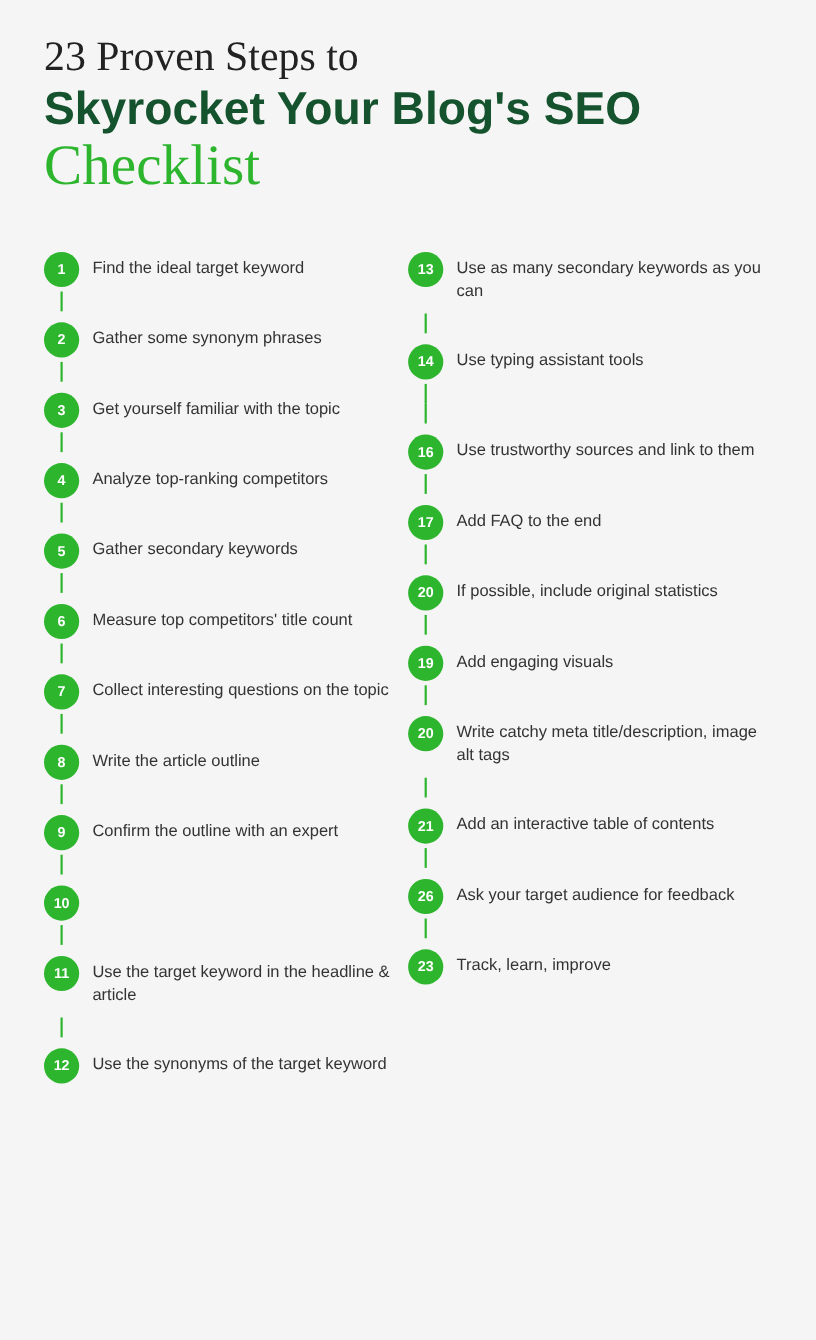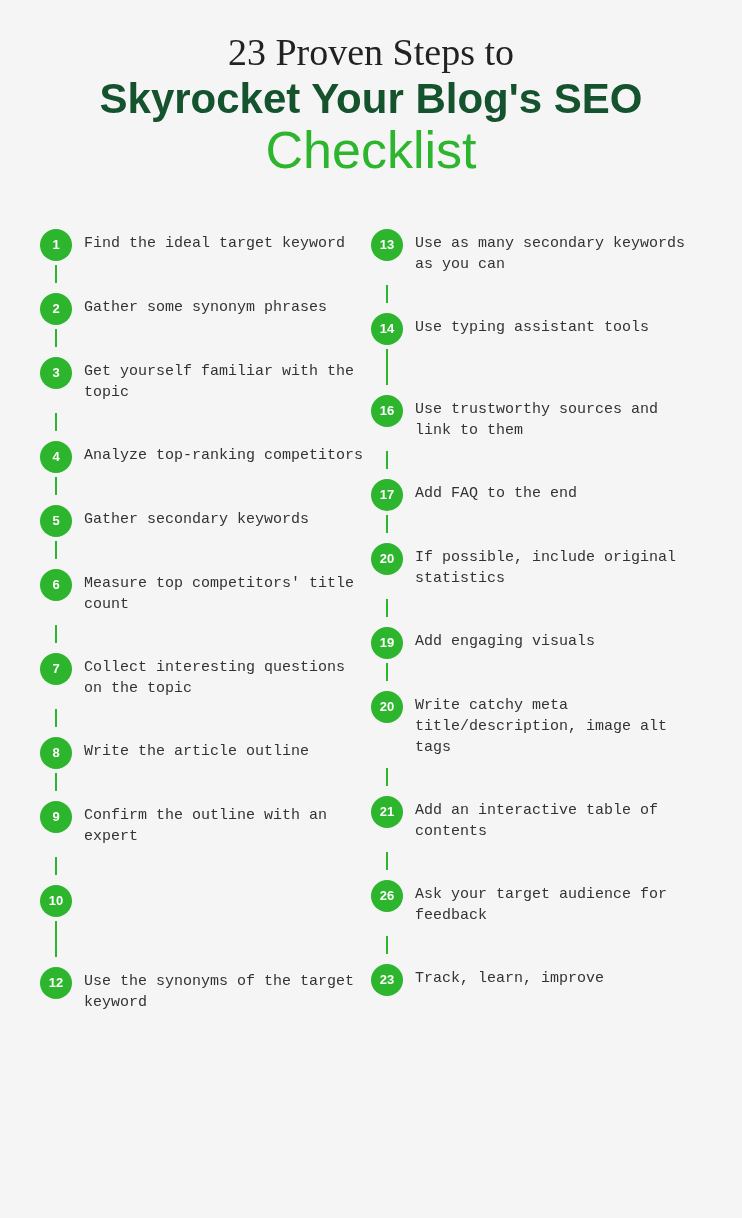--- a/index.html
+++ b/index.html
@@ -14,21 +14,20 @@
     }
 
     .page-container {
       width: 742px;
       background: #f5f5f5;
       padding: 30px 40px 50px 40px;
     }
 
     
     .header {
-      text-align: center;
       margin-bottom: 40px;
     }
 
     .header-line1 {
       font-size: 38px;
       font-weight: 400;
       color: #222;
       font-family: Georgia, serif;
       line-height: 1.2;
     }
@@ -36,21 +35,21 @@
     .header-line2 {
       font-size: 42px;
       font-weight: 900;
       color: #14532d;
       font-family: Liberation Sans, sans-serif;
       line-height: 1.1;
     }
 
     .header-cursive {
       font-size: 52px;
-      font-family: Liberation Sans, sans-serif;
+      font-family: Liberation Serif, serif;
       color: #2db52d;
       font-weight: 400;
       line-height: 1.1;
       display: block;
     }
 
     
     .checklist-container {
       display: grid;
       grid-template-columns: 1fr 1fr;
@@ -74,21 +73,21 @@
       font-family: Arial, sans-serif;
       display: flex;
       align-items: center;
       justify-content: center;
       flex-shrink: 0;
     }
 
     .item-text {
       font-size: 15px;
       color: #333;
-      font-family: Liberation Mono, monospace;
+      font-family: Liberation Sans, sans-serif;
       line-height: 1.4;
       padding-top: 6px;
       padding-bottom: 6px;
       flex: 1;
     }
 
     
     .item-block {
       display: flex;
       flex-direction: column;
@@ -190,20 +189,24 @@
           </div>
           <div class="item-connector"></div>
         </div>
         <div class="item-block">
           <div class="item-row">
             <div class="item-circle">10</div>
           </div>
           <div class="item-connector"></div>
         </div>
         <div class="item-block">
+          <div class="item-row">
+            <div class="item-circle">11</div>
+            <div class="item-text">Use the target keyword in the headline &amp; article</div>
+          </div>
           <div class="item-connector"></div>
         </div>
         <div class="item-block last-item">
           <div class="item-row">
             <div class="item-circle">12</div>
             <div class="item-text">Use the synonyms of the target keyword</div>
           </div>
         </div>
       </div>
 

